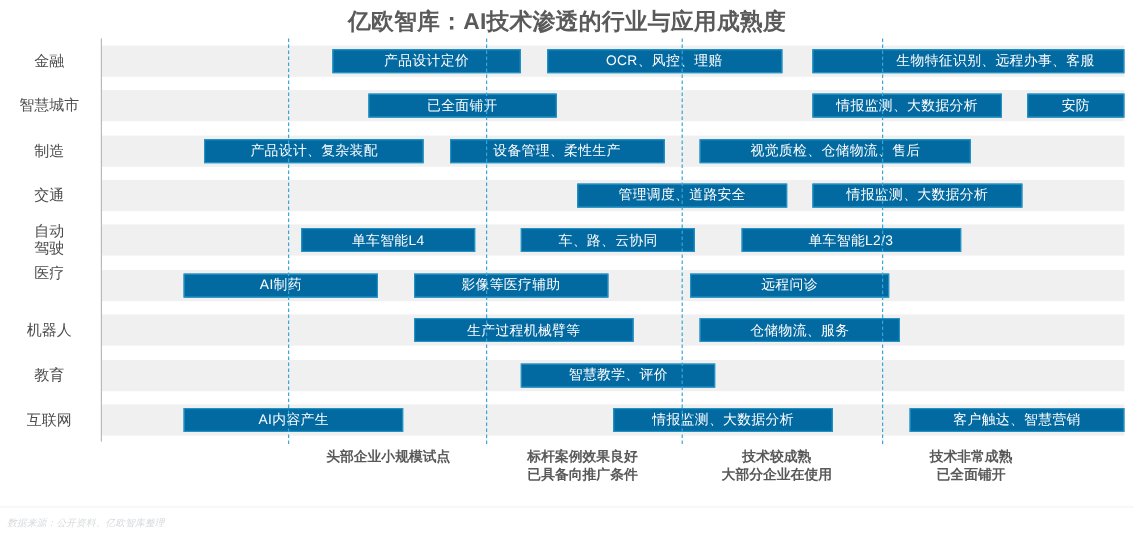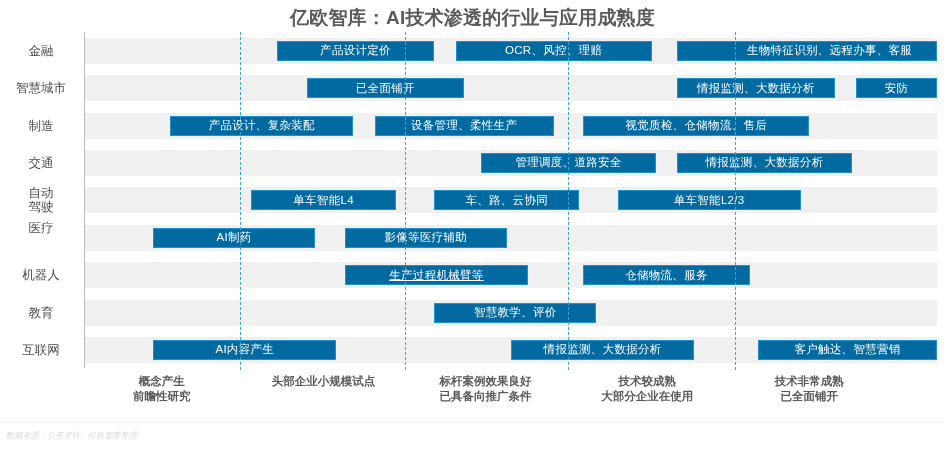--- a/index.html
+++ b/index.html
@@ -104,42 +104,39 @@
       <div class="band" style="top: 117.9px; height: 26px;"></div>
       <div class="bar" style="left: 396.18px; width: 174.66px; top: 120.9px; height: 20px;">管理调度、道路安全</div>
       <div class="bar" style="left: 592.14px; width: 174.66px; top: 120.9px; height: 20px;">情报监测、大数据分析</div>
       <div class="band" style="top: 155.3px; height: 26px;"></div>
       <div class="bar" style="left: 166.14px; width: 144.84px; top: 158.3px; height: 20px;">单车智能L4</div>
       <div class="bar" style="left: 349.32px; width: 144.84px; top: 158.3px; height: 20px;">车、路、云协同</div>
       <div class="bar" style="left: 532.5px; width: 183.18px; top: 158.3px; height: 20px;">单车智能L2/3</div>
       <div class="band" style="top: 192.7px; height: 26px;"></div>
       <div class="bar" style="left: 68.16px; width: 161.88px; top: 195.7px; height: 20px;">AI制药</div>
       <div class="bar" style="left: 259.86px; width: 161.88px; top: 195.7px; height: 20px;">影像等医疗辅助</div>
+      <div class="bar" style="left: 489.9px; width: 166.14px; top: 195.7px; height: 20px;">远程问诊</div>
       <div class="band" style="top: 230.1px; height: 26px;"></div>
-      <div class="bar" style="left: 259.86px; width: 183.18px; top: 233.1px; height: 20px; text-decoration: underline;">生产过程机械臂等</div>
+      <div class="bar" style="left: 259.86px; width: 183.18px; top: 233.1px; height: 20px;">生产过程机械臂等</div>
       <div class="bar" style="left: 498.42px; width: 166.14px; top: 233.1px; height: 20px;">仓储物流、服务</div>
       <div class="band" style="top: 267.5px; height: 26px;"></div>
       <div class="bar" style="left: 349.32px; width: 161.88px; top: 270.5px; height: 20px;">智慧教学、评价</div>
       <div class="band" style="top: 304.9px; height: 26px;"></div>
       <div class="bar" style="left: 68.16px; width: 183.18px; top: 307.9px; height: 20px;">AI内容产生</div>
       <div class="bar" style="left: 426px; width: 183.18px; top: 307.9px; height: 20px;">情报监测、大数据分析</div>
       <div class="bar" style="left: 673.08px; width: 178.92px; top: 307.9px; height: 20px;">客户触达、智慧营销</div>
     </div>
 
   <div class="footrule"></div>
   <div class="source">数据来源：公开资料、亿欧智库整理</div>
 
 <div class="divider" style="left: 240.064px;"></div>
     <div class="divider" style="left: 405.352px;"></div>
     <div class="divider" style="left: 568.084px;"></div>
     <div class="divider" style="left: 735.076px;"></div>
-    <div class="stage" style="left: 71.68px; width: 180px;">
-      <div>概念产生</div>
-      <div>前瞻性研究</div>
-    </div>
     <div class="stage" style="left: 233.56px; width: 180px;">
       <div>头部企业小规模试点</div>
     </div>
     <div class="stage" style="left: 395.44px; width: 180px;">
       <div>标杆案例效果良好</div>
       <div>已具备向推广条件</div>
     </div>
     <div class="stage" style="left: 557.32px; width: 180px;">
       <div>技术较成熟</div>
       <div>大部分企业在使用</div>

